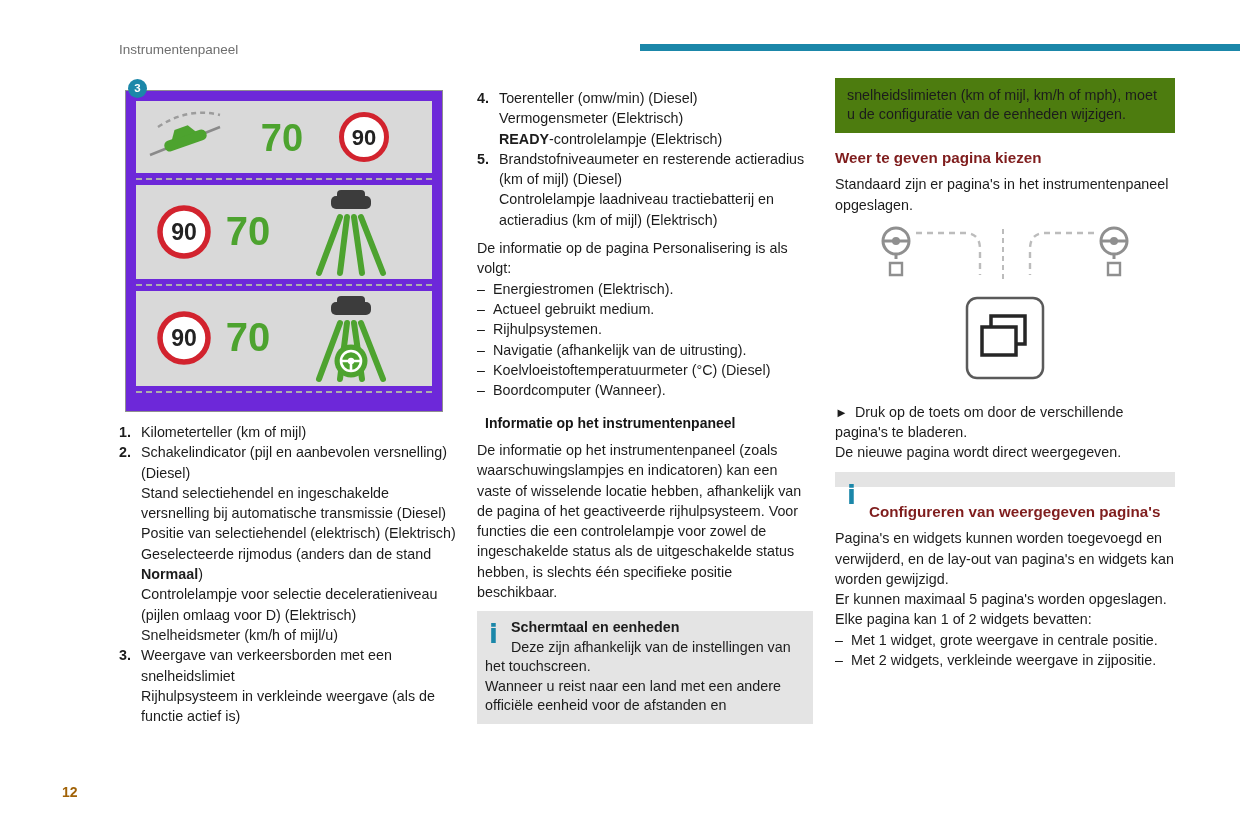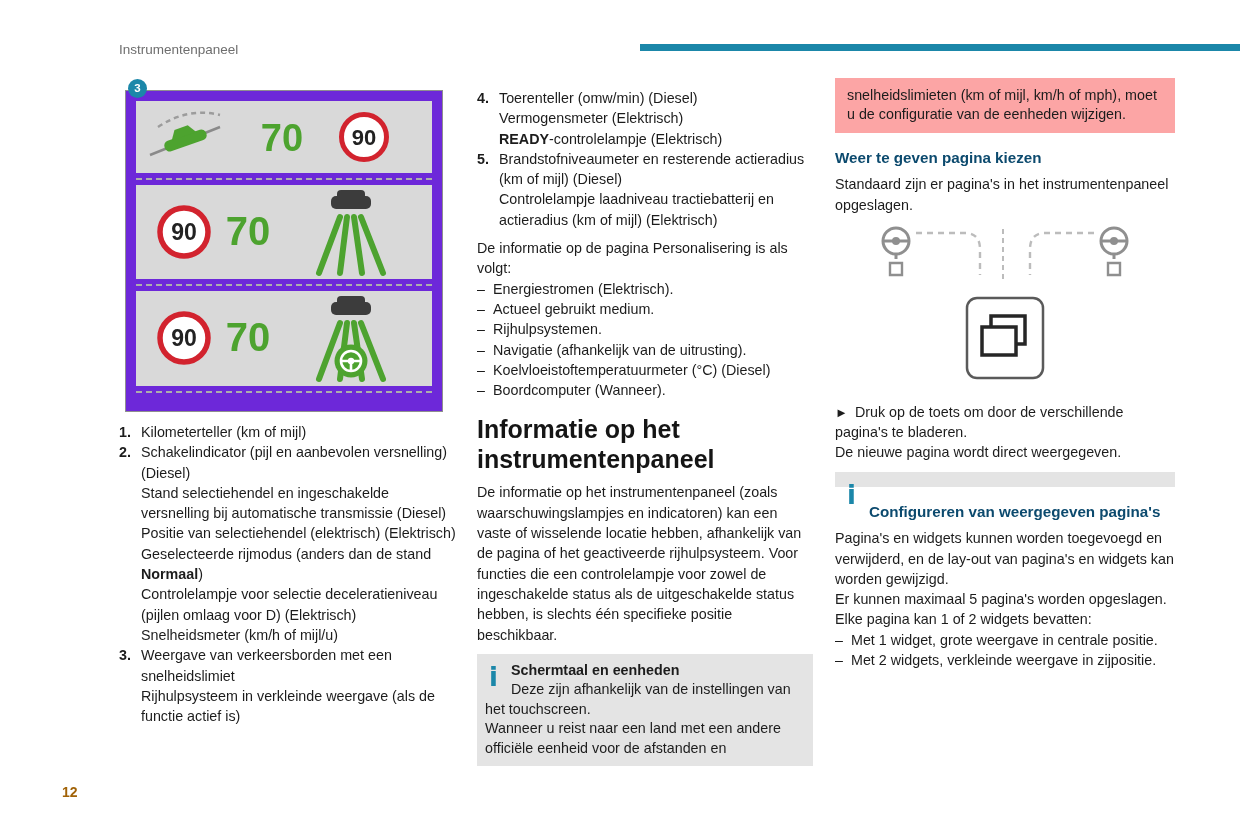--- a/index.html
+++ b/index.html
@@ -35,30 +35,30 @@
   .li .li-body { flex:1; }
   .b { font-weight:bold; }
 
   
   .dl { display:flex; }
   .dl .dash { width:16px; flex:none; }
   .dl .txt { flex:1; }
 
   
   .intro { margin-top:8px; }
-  h1.bightl { font-size:25px; line-height:1.18; font-weight:bold; margin:15px 0 8px 0; color:#151515; }
-  h2.subhd { font-size:15.2px; font-weight:bold; margin:14px 0 6px 0; color:#0c4a6e; }
+  h1.bightl { font-size:14px; line-height:1.18; font-weight:bold; margin:15px 0 8px 8px; color:#151515; }
+  h2.subhd { font-size:15.2px; font-weight:bold; margin:14px 0 6px 0; color:#7f1d1d; }
 
   .infobox { background:#e4e4e4; padding:7px 12px 8px 8px; margin-top:9px; line-height:1.36; }
   .iicon { float:left; font-weight:bold; font-size:26px; line-height:1; color:#1b87a9;
            margin:3px 13px 4px 4px; font-family:"DejaVu Sans",sans-serif; }
   .infobox .ttl { font-weight:bold; }
 
   
-  .contbox { background:#fca5a5; padding:8px 12px; line-height:1.36; }
+  .contbox { background:#4d7c0f; padding:8px 12px; line-height:1.36; }
   .illustration { text-align:center; margin:10px 0 4px 0; }
   .illustration .wheels { margin-bottom:8px; }
   .arrowp { margin-top:16px; }
   .arrow { font-size:13px; margin-right:7px; }
 </style>
 </head>
 <body>
 
 <div class="page">
 

